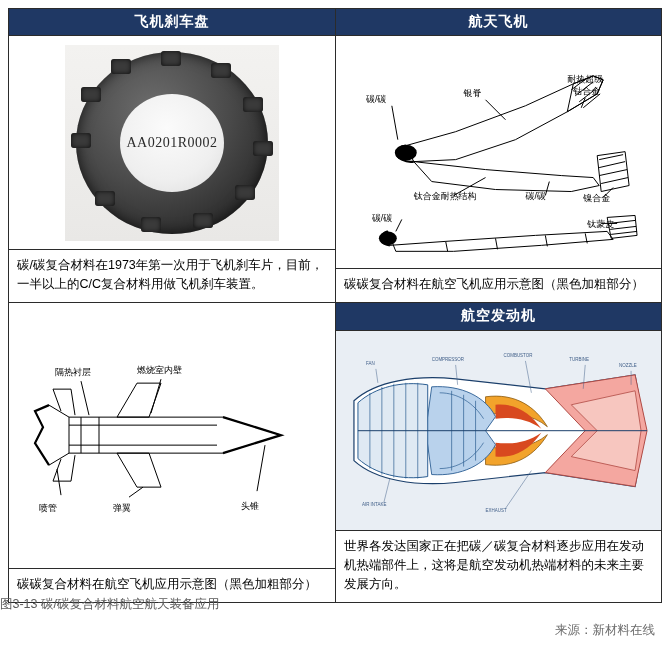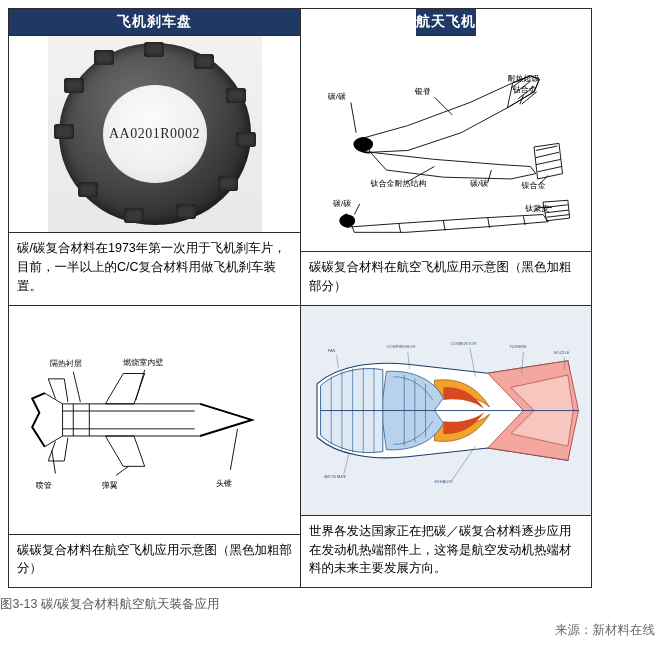--- a/index.html
+++ b/index.html
@@ -18,36 +18,36 @@
   .page {
     position: relative;
     width: 669px;
     height: 649px;
     box-sizing: border-box;
   }
   .grid {
     position: absolute;
     left: 8px;
     top: 8px;
-    width: 584px;
+    width: 654px;
     height: 580px;
     display: grid;
     grid-template-columns: 1fr 1fr;
     grid-template-rows: 1fr 1fr;
     gap: 0px;
   }
   .cell {
     border: 1px solid #2b2b2b;
     box-sizing: border-box;
     display: flex;
     flex-direction: column;
     background: #fff;
   }
   .cell.tl { border-right-width: 0px; border-bottom-width: 0px; }
-  .cell.tr { border-bottom-width: 0px; align-items: center; }
+  .cell.tr { border-bottom-width: 0px; }
   .cell.bl { border-right-width: 0px; }
   .cell-header {
     background: #1f3864;
     color: #ffffff;
     font-weight: bold;
     font-size: 14px;
     text-align: center;
     padding: 5px 0 6px 0;
     letter-spacing: 1px;
     line-height: 1.1;
@@ -282,20 +282,21 @@
           <text class="lbl" x="128" y="38">燃烧室内壁</text>
           <text class="lbl" x="30" y="176">喷管</text>
           <text class="lbl" x="104" y="176">弹翼</text>
           <text class="lbl" x="232" y="174">头锥</text>
         </svg>
       </div>
       <div class="cell-caption">碳碳复合材料在航空飞机应用示意图（黑色加粗部分）</div>
     </div>
 
     <div class="cell br">
+      <div class="cell-header">航空发动机</div>
       <div class="cell-body">
         <div class="engine-wrap">
           <svg class="svg-panel" viewBox="0 0 326 200" preserveAspectRatio="xMidYMid meet">
             <rect x="0" y="0" width="326" height="200" fill="#e9eef4"></rect>
 
             <path d="M18 70 C 40 50, 80 44, 120 48 L210 58 L300 44 L310 100 L300 156 L210 142 L120 152 C 80 156, 40 150, 18 130 Z" fill="#ffffff" stroke="#1b3f6b" stroke-width="1.2"></path>
 
             <path d="M210 58 L300 44 L312 100 L300 156 L210 142 L250 100 Z" fill="#f4a7a0" stroke="#b04a44" stroke-width="1"></path>
             <path d="M236 74 L300 60 L306 100 L300 140 L236 126 L262 100 Z" fill="#f7c6bf" stroke="#b04a44" stroke-width=".8"></path>
 

